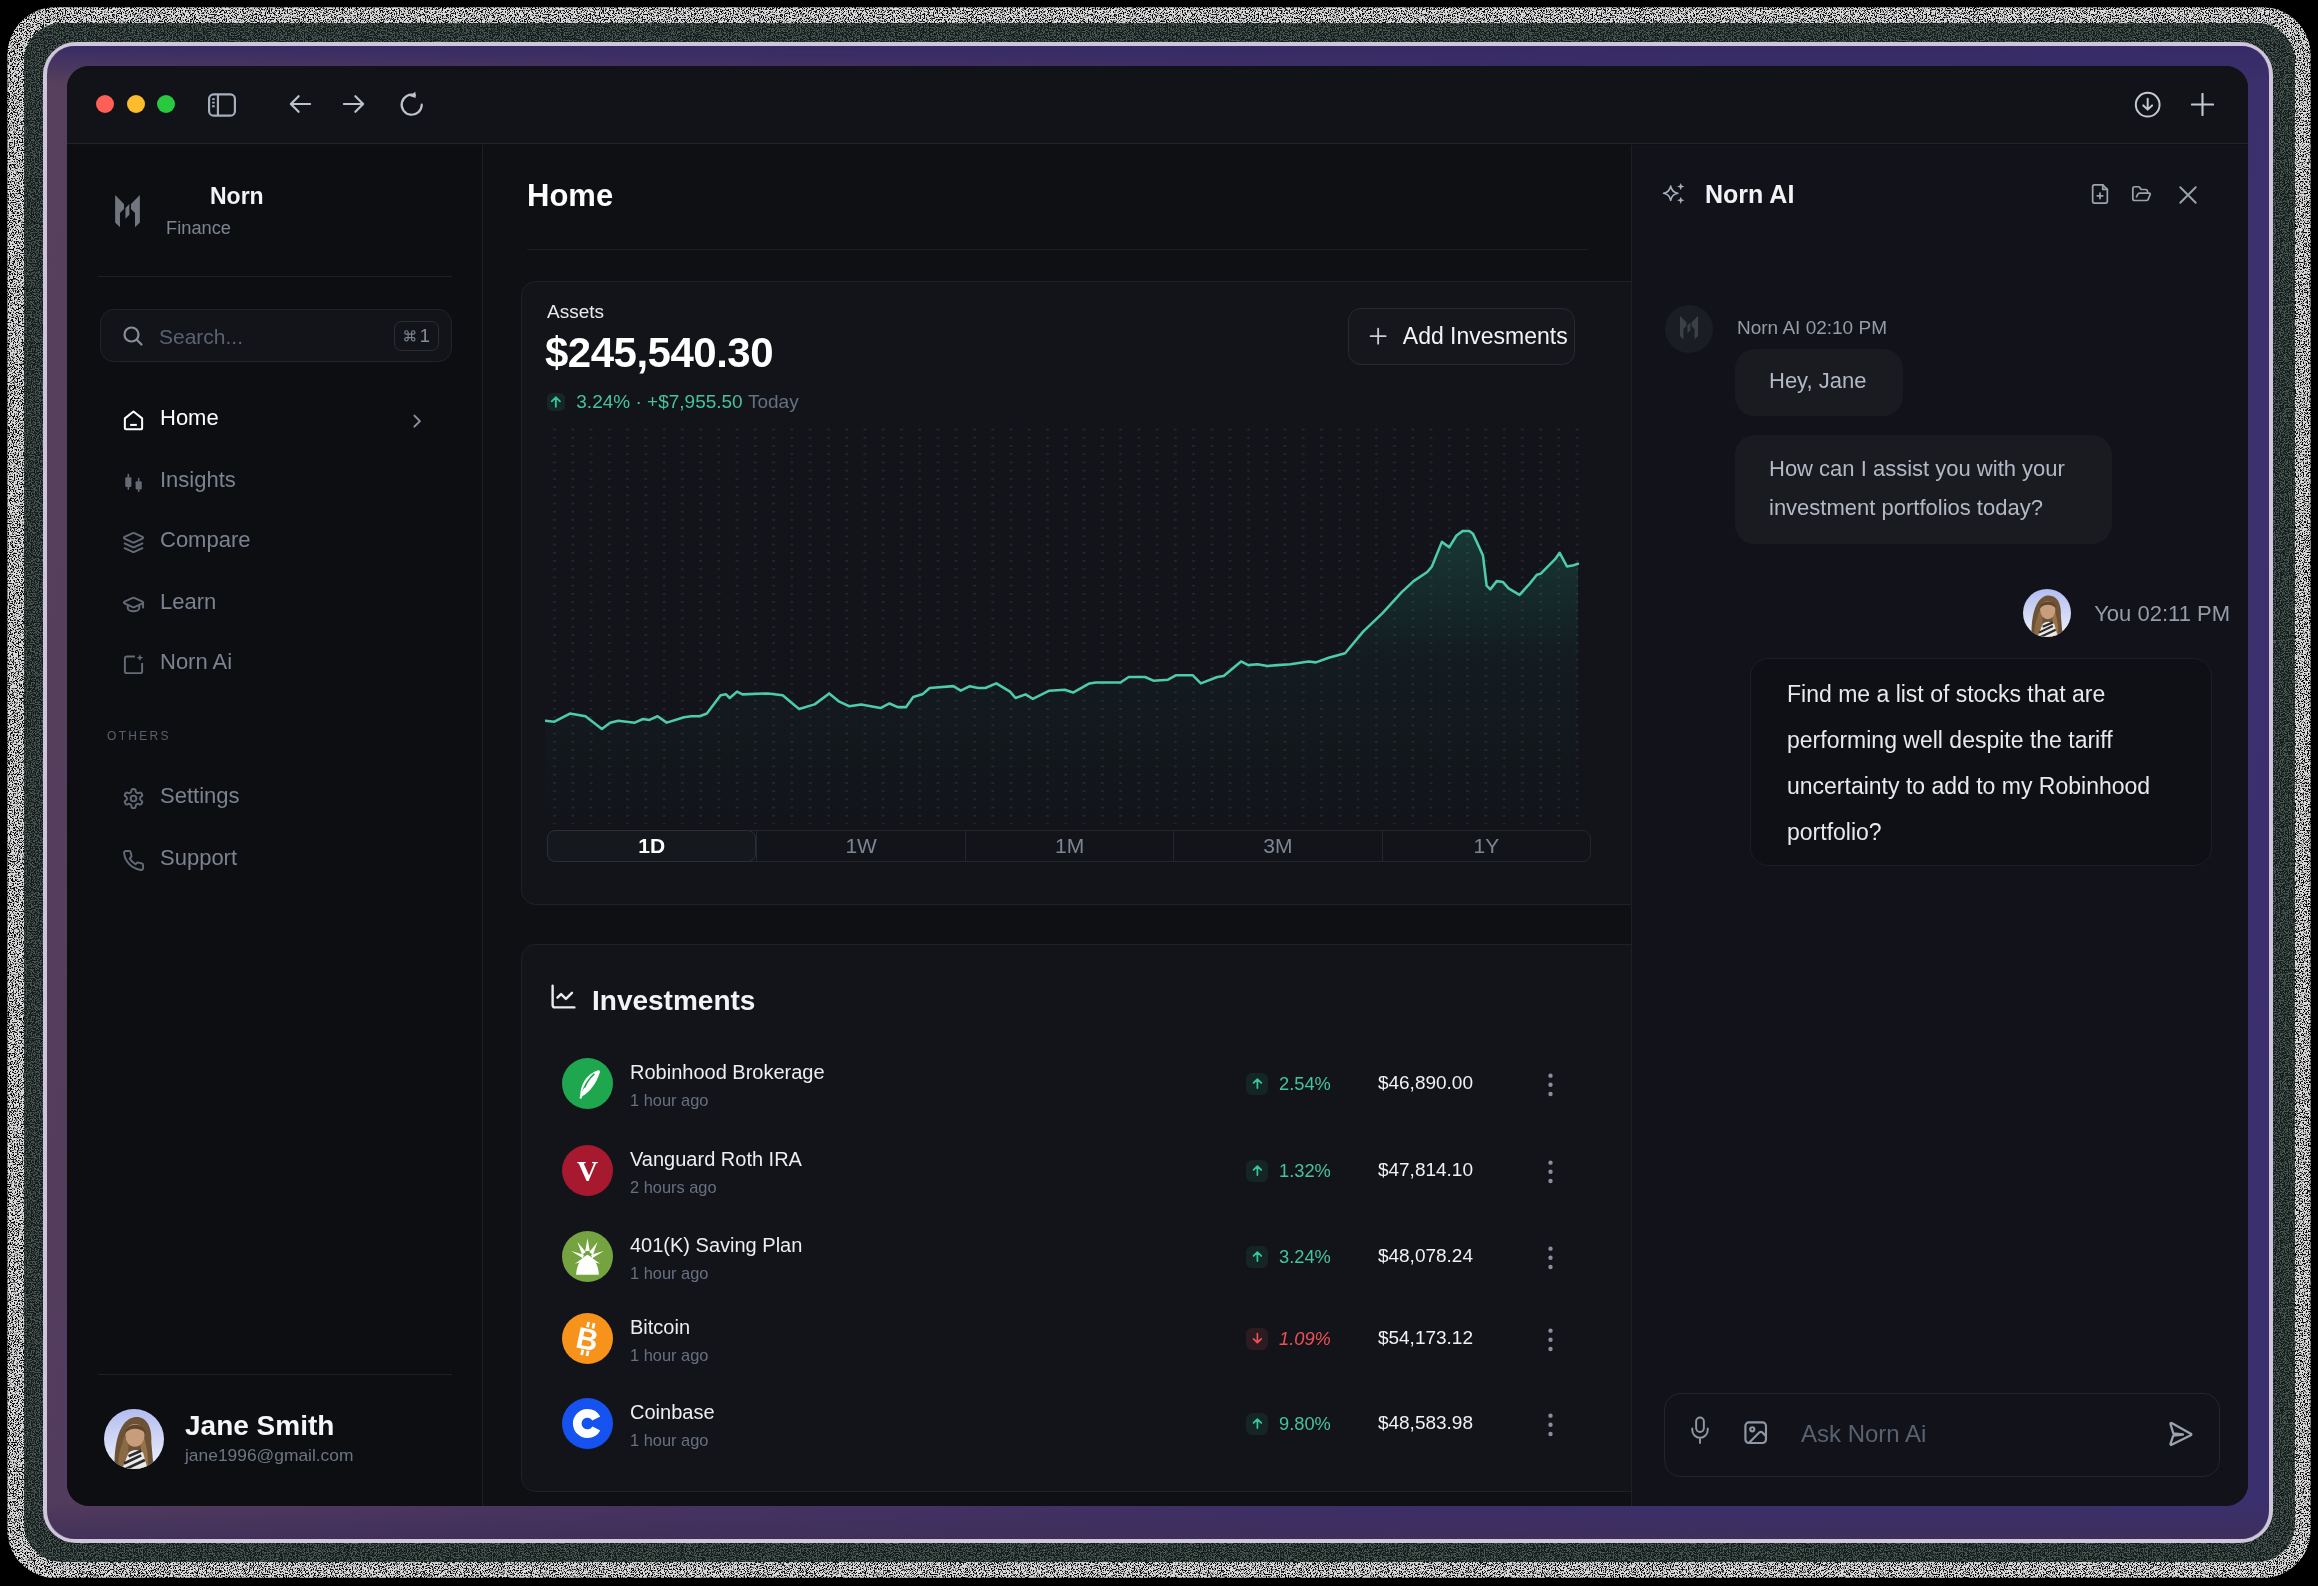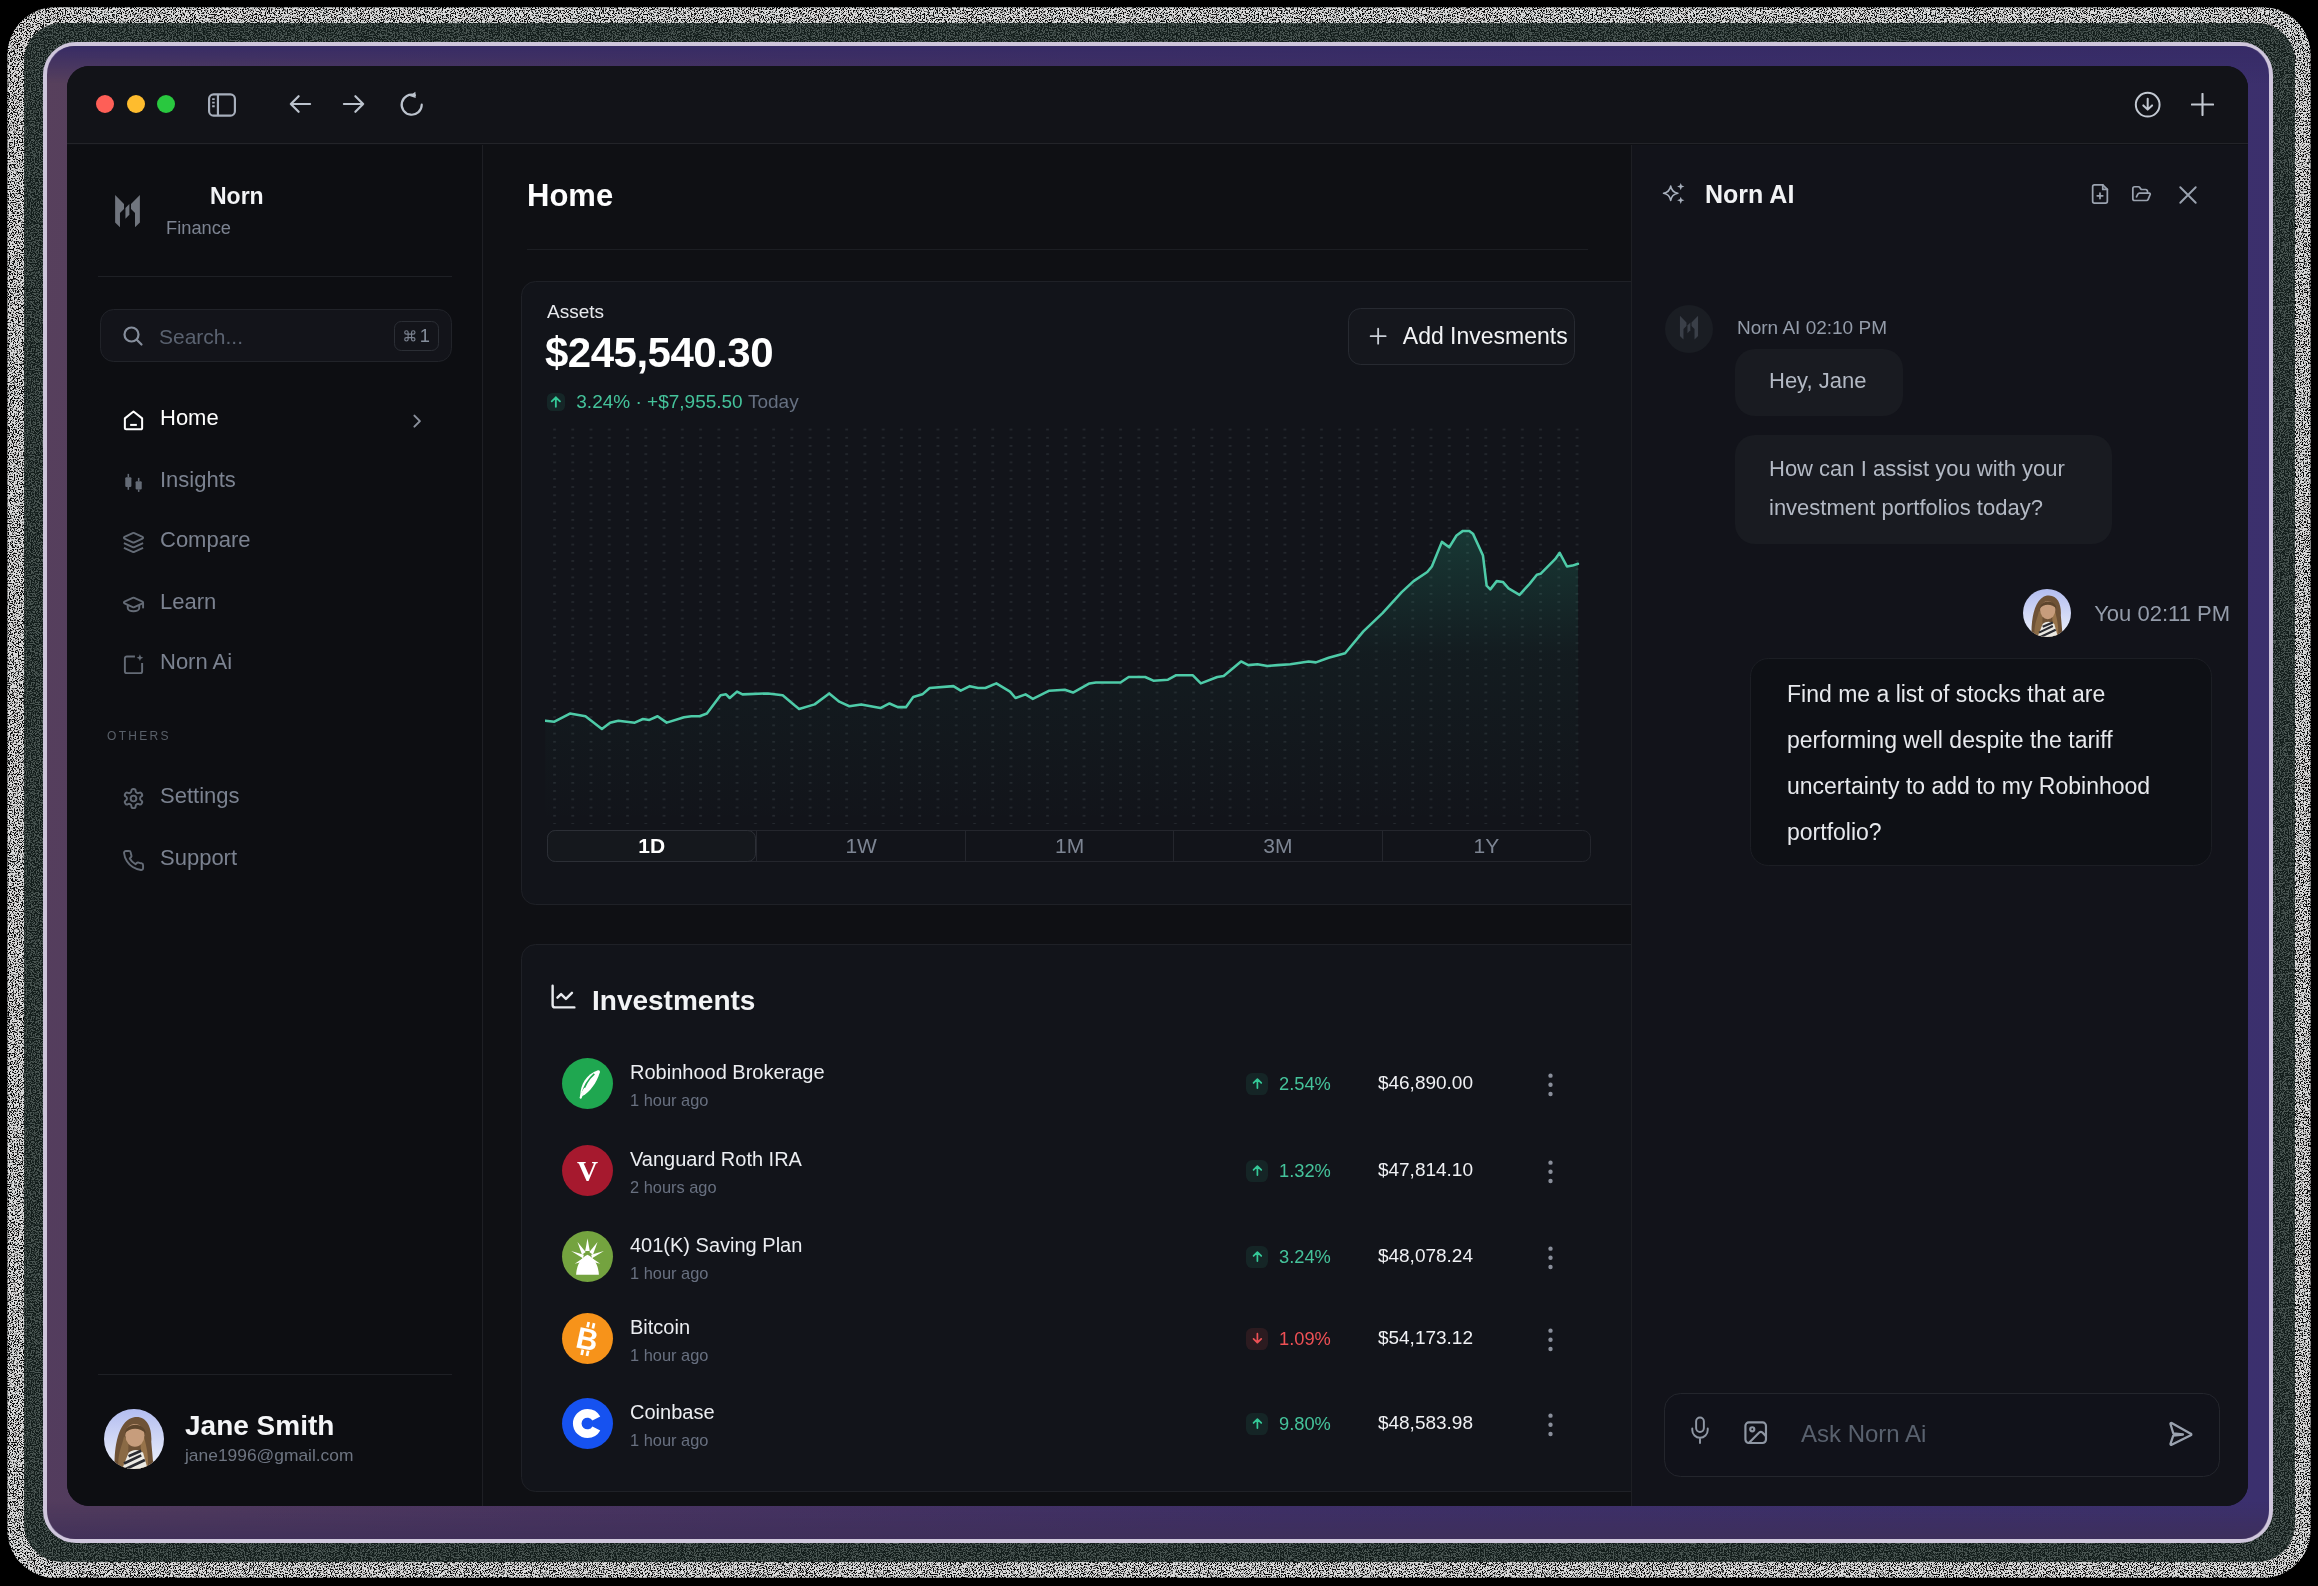--- a/index.html
+++ b/index.html
@@ -78,21 +78,21 @@
   .inv-h { position:absolute; left:70px; top:40px; font-size:28px; font-weight:700; color:#f2f3f5; }
   .row { position:absolute; left:0; width:1081px; height:51px; }
   .row .ava { position:absolute; left:40px; top:0; width:51px; height:51px; border-radius:50%; }
   .row .tt { position:absolute; left:108px; top:2.7px; font-size:20px; color:#eceef2; }
   .row .ts { position:absolute; left:108px; top:33px; font-size:16.4px; color:#687080; }
   .row .pbadge { position:absolute; left:724px; top:14.6px; width:22px; height:22px; border-radius:6.4px;
     display:flex; align-items:center; justify-content:center; }
   .row .pct { position:absolute; left:757px; top:14.6px; font-size:18.3px; }
   .row .val { position:absolute; left:768px; top:13.7px; width:183px; text-align:right;
     font-size:19px; color:#f0f1f4; }
-  .up { color:#45c39b; } .down { color:#ee5055; }
+  .up { color:#45c39b; } .down { color:#ee5055;font-style:italic; }
   .pbadge.up { background:rgba(53,201,152,0.10); }
   .pbadge.down { background:rgba(238,80,85,0.12); }
 
   
   .chat-h { position:absolute; left:73px; top:35px; font-size:25px; font-weight:700; color:#f1f2f4; }
   .msg-name { position:absolute; font-size:19px; color:#949caa; }
   .bub { position:absolute; background:#191b21; border-radius:20px; color:#b3b9c4; font-size:22px; }
   #ubub { position:absolute; left:118px; top:513px; width:462px; height:208px;
     background:#0e1015; border:0.9px solid #1c1e24; border-radius:18.3px; }
   #ubub .tx { position:absolute; left:36px; top:12px; font-size:23px; color:#e7e9ed; line-height:46px; }

